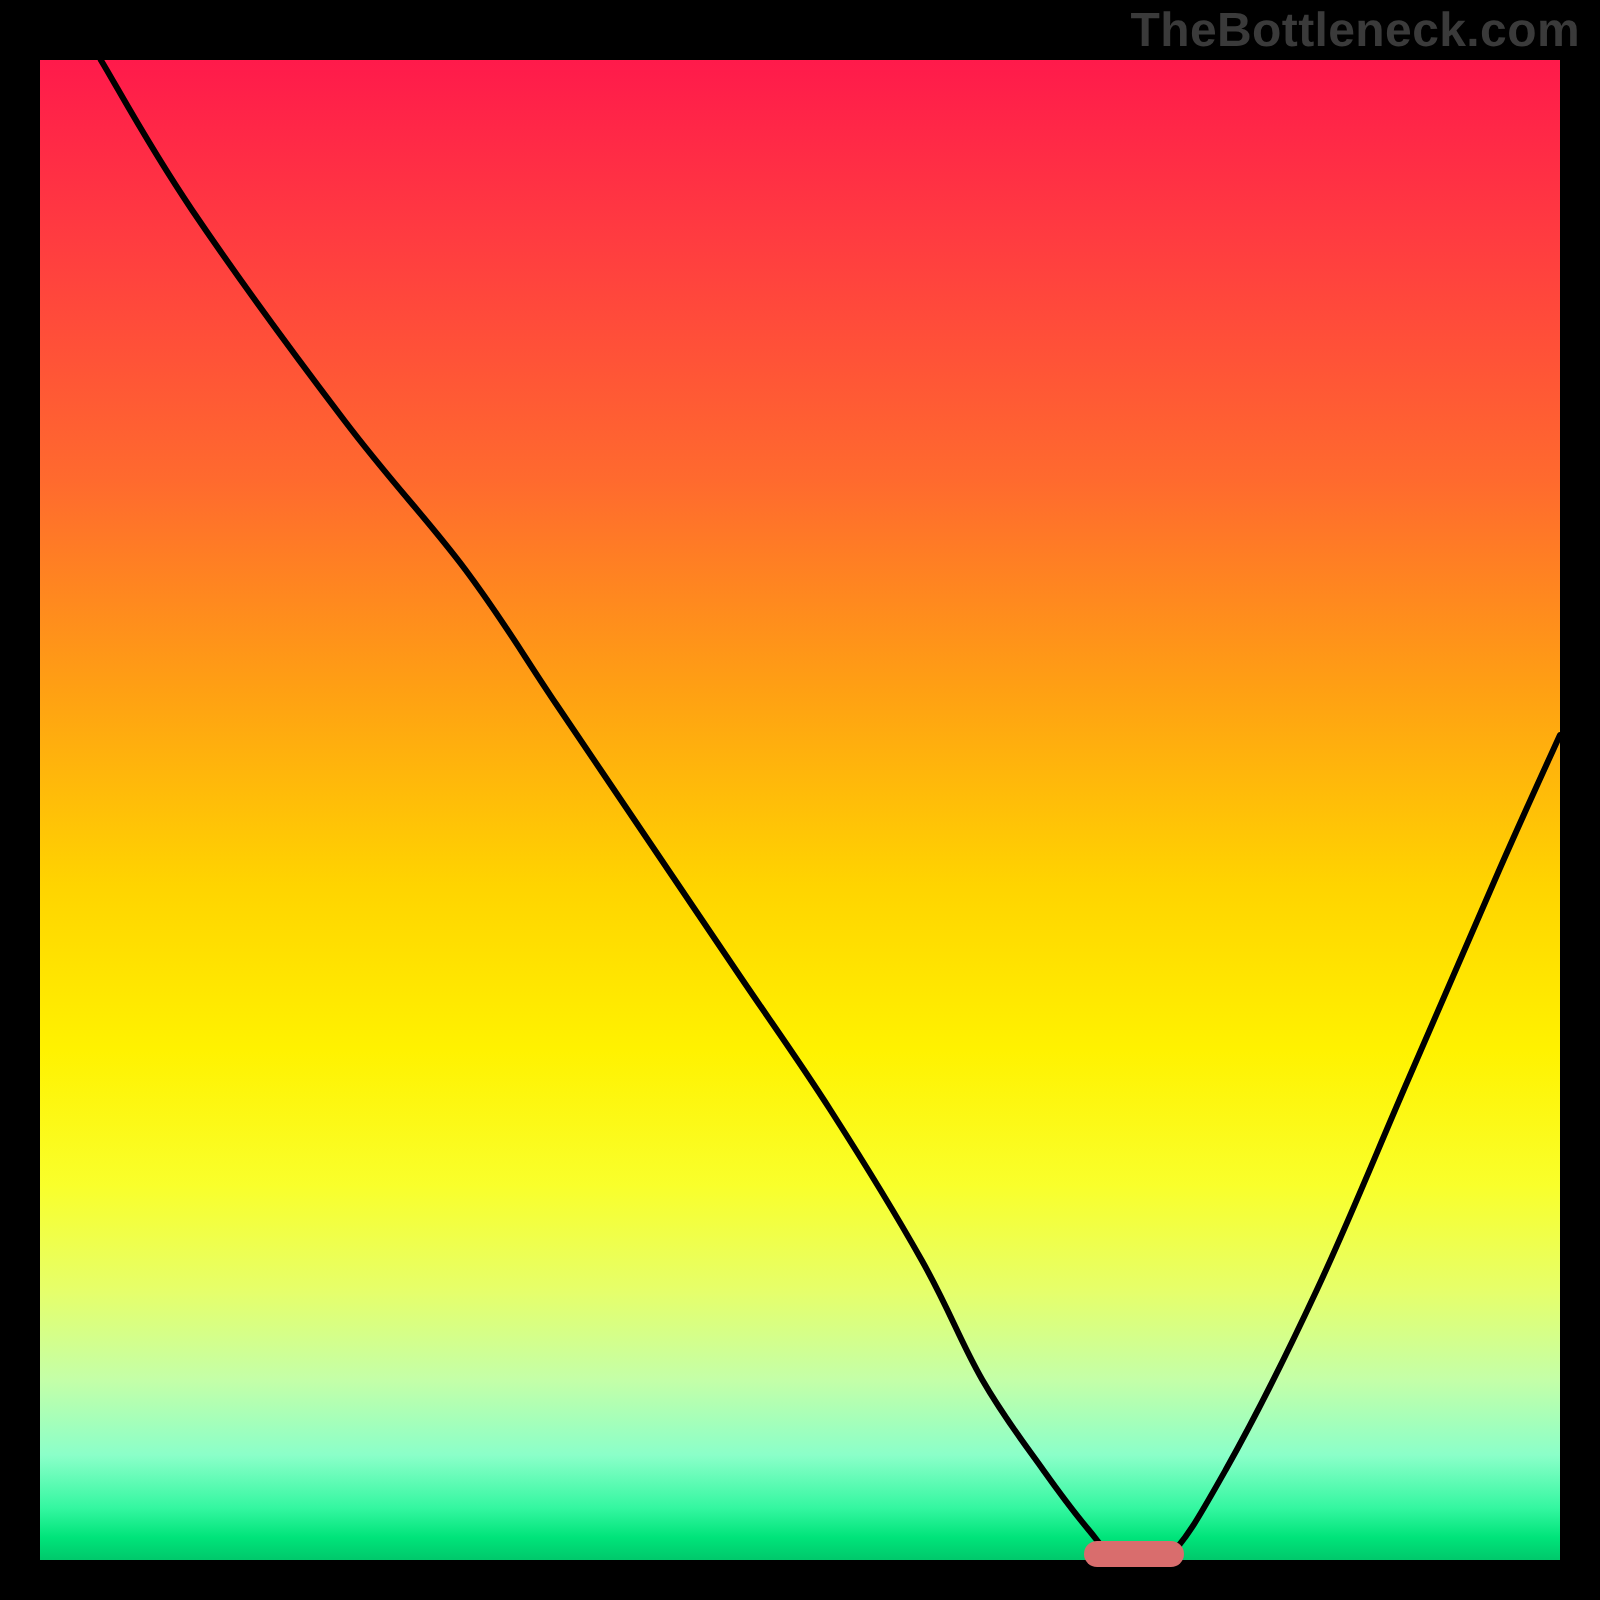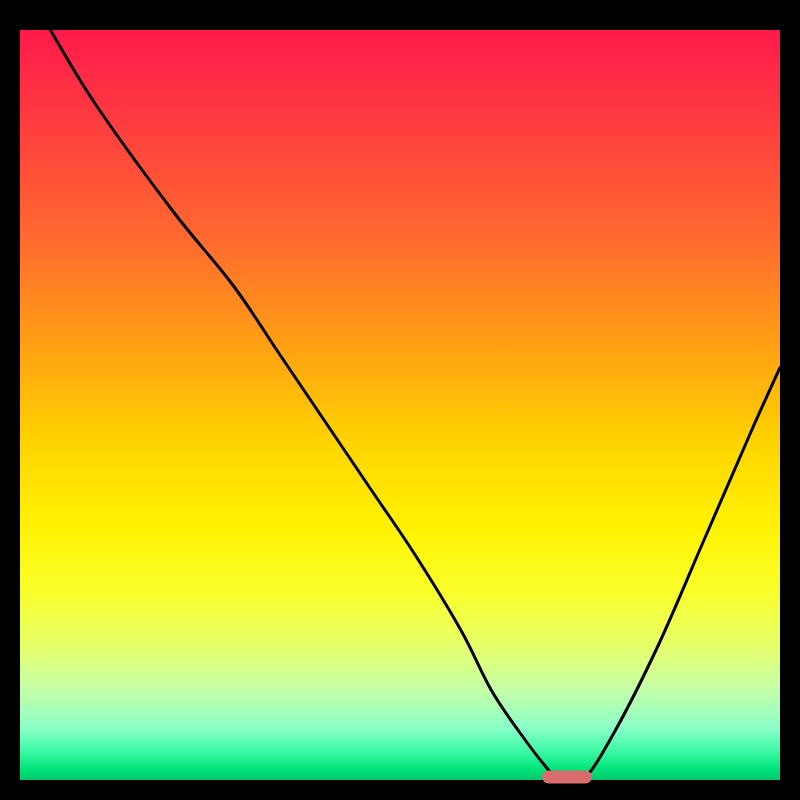--- a/index.html
+++ b/index.html
@@ -67,20 +67,21 @@
     background: #d96d6d;
     border-radius: 7px;
     transform: translate(-50%, -50%);
   }
 </style>
 </head>
 <body>
 
 <div class="frame">
 
+  <div class="watermark">TheBottleneck.com</div>
 
   <div class="plot-area">
     <div class="gradient-bg"></div>
 
     <svg class="curve" viewBox="0 0 760 750" preserveAspectRatio="none">
       <path id="curve-path" fill="none" stroke="#000" stroke-width="3" stroke-linecap="round" stroke-linejoin="round" d="M 30.4 0.0 C 38.6 13.5, 54.1 42.6, 76.0 75.0 C 97.9 107.4, 127.4 147.6, 152.0 180.0 C 176.6 212.4, 193.6 229.3, 212.8 255.0 C 232.0 280.7, 242.0 298.2, 258.4 322.5 C 274.8 346.8, 287.6 365.7, 304.0 390.0 C 320.4 414.3, 333.2 433.2, 349.6 457.5 C 366.0 481.8, 378.8 499.4, 395.2 525.0 C 411.6 550.6, 427.1 575.7, 440.8 600.0 C 454.5 624.3, 460.3 641.1, 471.2 660.0 C 482.1 678.9, 492.0 691.5, 501.6 705.0 C 511.2 718.5, 517.6 726.9, 524.4 735.0 C 531.2 743.1, 532.8 747.3, 539.6 750.0 C 546.4 752.7, 552.8 758.1, 562.4 750.0 C 572.0 741.9, 579.1 729.3, 592.8 705.0 C 606.5 680.7, 622.0 650.1, 638.4 615.0 C 654.8 579.9, 667.6 547.8, 684.0 510.0 C 700.4 472.2, 715.9 436.1, 729.6 405.0 C 743.3 373.9, 754.5 349.6, 760.0 337.5"></path>
     </svg>
 
     <div id="marker" class="marker" style="left: 547.2px; top: 747px; background: rgb(217, 109, 109);"></div>
   </div>

